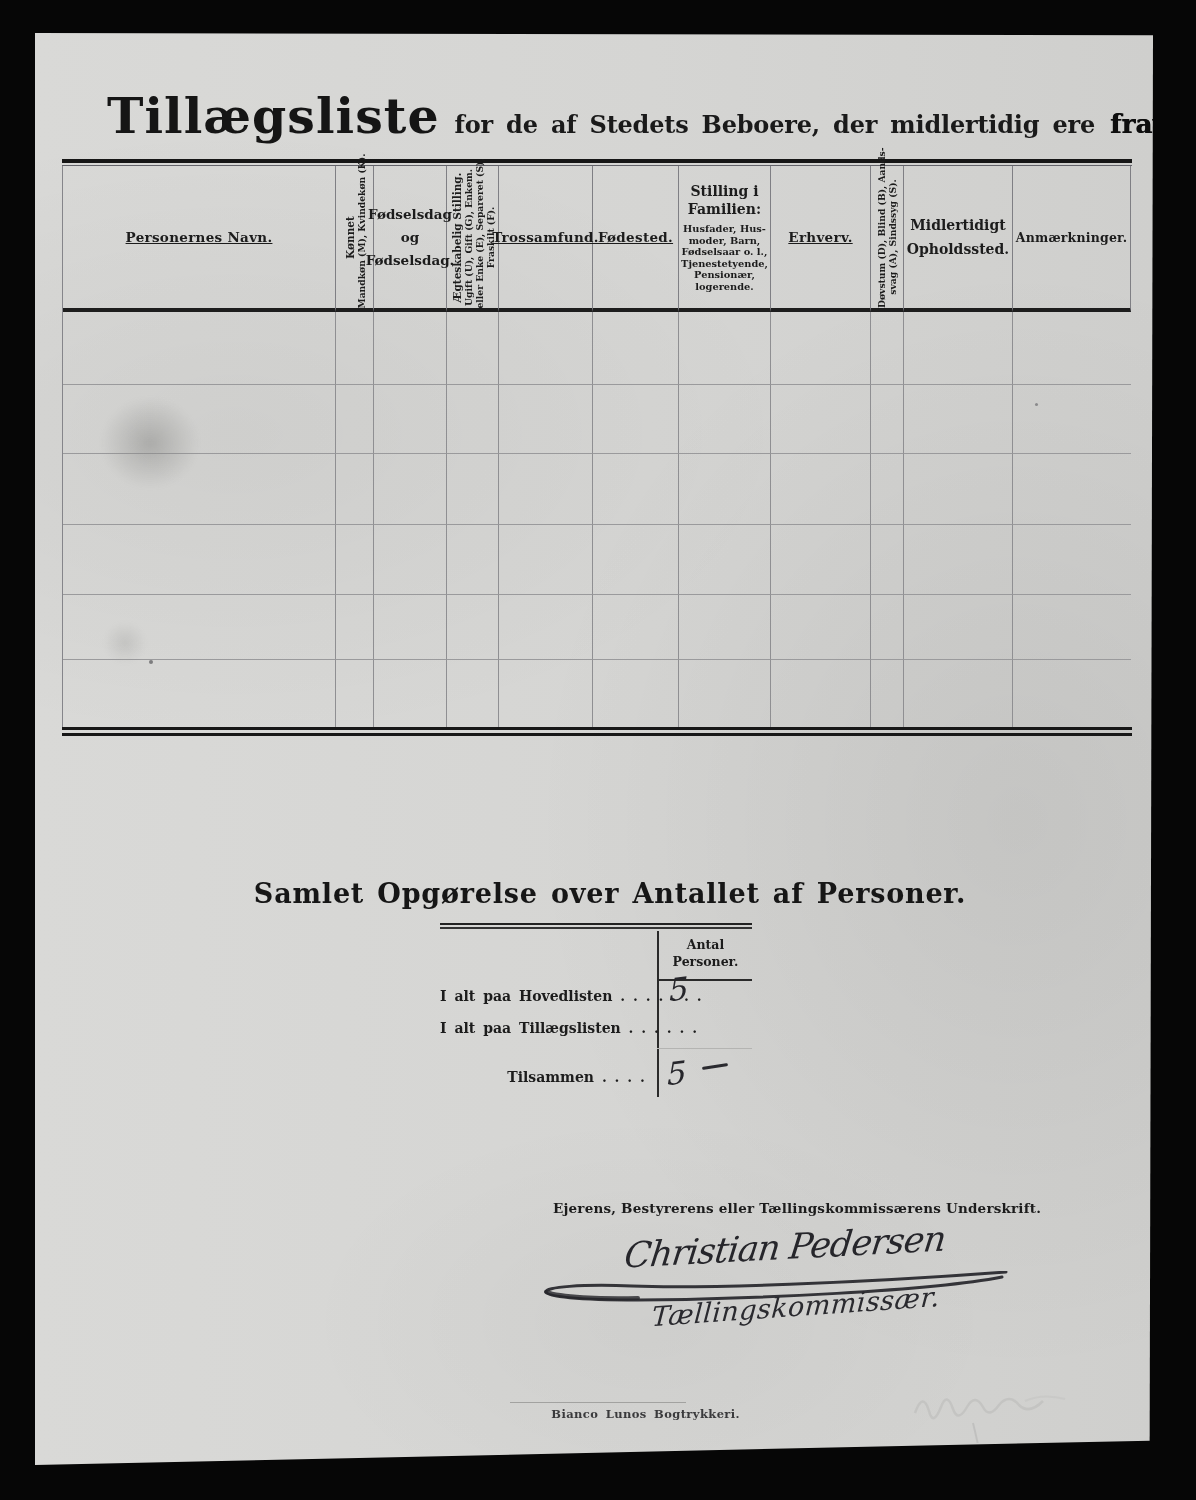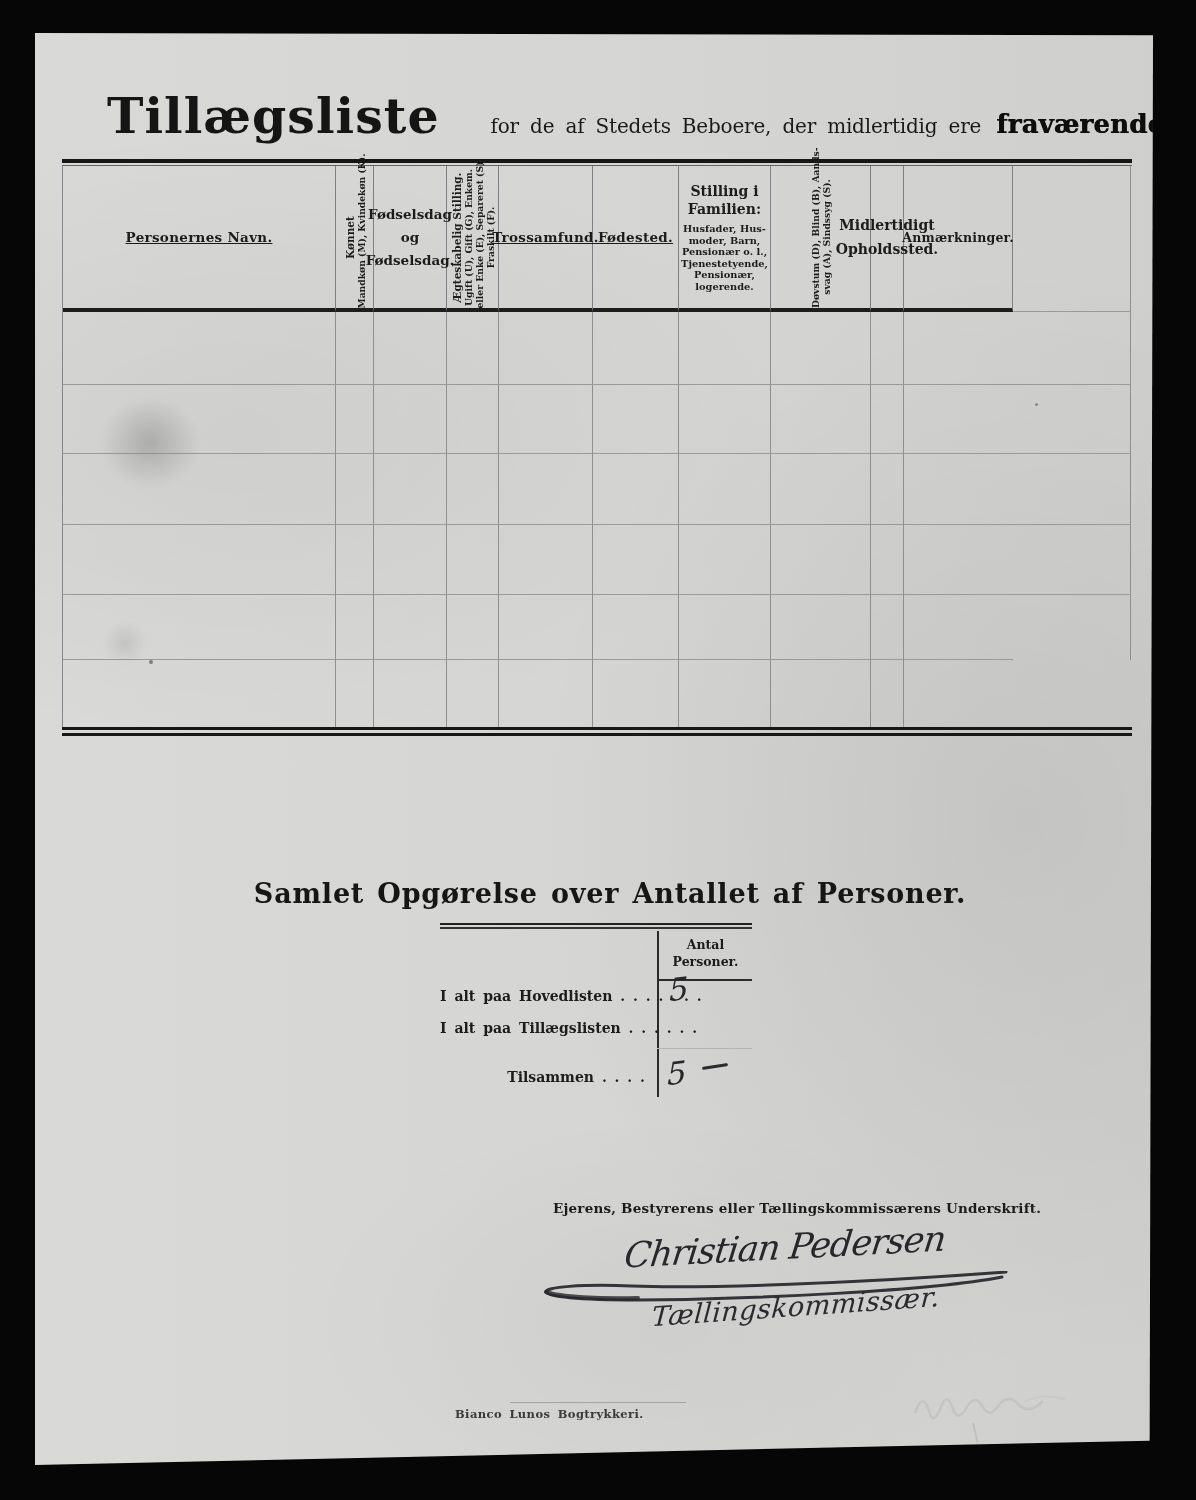--- a/index.html
+++ b/index.html
@@ -14,21 +14,21 @@
       radial-gradient(900px 500px at 18% 28%, rgba(0,0,0,0.045), transparent 62%),
       radial-gradient(700px 800px at 88% 55%, rgba(0,0,0,0.06), transparent 70%),
       radial-gradient(500px 300px at 55% 90%, rgba(0,0,0,0.03), transparent 70%),
       linear-gradient(90deg, #d9d9d7, #d5d5d3 55%, #cfcfcd);
     clip-path: polygon(0 0, 100% 0.15%, 99.7% 98.3%, 0 100%);
   }
 
   
   .doc-title { position:absolute; left:72px; top:54px; display:flex; align-items:baseline; gap:15px; white-space:nowrap; }
   .t-main  { font-size:49px; font-weight:bold; letter-spacing:1px; color:#151515; }
-  .t-sub   { font-size:20px; font-weight:normal; word-spacing:5px; letter-spacing:-0.2px; color:#1a1a1a;margin-left:36px; }
+  .t-sub   { font-size:24px; font-weight:bold; word-spacing:5px; letter-spacing:-0.2px; color:#1a1a1a; }
   .t-sub-em{ font-size:26px; font-weight:bold; letter-spacing:0.2px; color:#0e0e0e; text-shadow:0.6px 0 0 #0e0e0e; }
 
   
   .main-table { position:absolute; left:27px; top:126px; width:1070px; }
   .mt-rule1 { height:4px; background:#161616; }
   .mt-rule2 { height:1px; background:#63636a; margin-top:2px; }
   .grid {
     display:grid; width:1069px; border-left:1px solid #85858a;
     grid-template-columns:273px 38px 73px 52px 94px 86px 92px 100px 33px 109px 118px;
     grid-template-rows:146px 73px 69px 71px 70px 65px 67px;
@@ -83,21 +83,21 @@
   .sig-name { position:absolute; left:540px; width:420px; top:1194px; text-align:center;
               font-style:italic; font-size:35px; letter-spacing:-1px; color:#26262b;
               transform:rotate(-3deg) skewX(-10deg); white-space:nowrap; }
   .sig-flourish { position:absolute; left:505px; top:1238px; }
   .sig-role { position:absolute; left:608px; width:306px; top:1258px; text-align:center;
               font-style:italic; font-size:27px; letter-spacing:0.5px; color:#2a2a2f;
               transform:rotate(-4deg) skewX(-8deg); white-space:nowrap; }
 
   
   .footer-rule { position:absolute; left:475px; top:1369px; width:176px; height:1px; background:#a2a2a0; }
-  .footer-text { position:absolute; left:420px; width:285px; top:1374px; text-align:left;
+  .footer-text { position:absolute; left:420px; width:285px; top:1374px; text-align:right;
                  font-weight:bold; font-size:11.5px; letter-spacing:0.4px; color:#3a3a3c; word-spacing:3px; }
 
   
   .stain1 { position:absolute; left:45px; top:345px; width:140px; height:130px;
             background:radial-gradient(closest-side, rgba(135,135,133,0.5), rgba(135,135,133,0) 70%);
             filter:blur(2px); }
   .stain2 { position:absolute; left:60px; top:580px; width:60px; height:60px;
             background:radial-gradient(closest-side, rgba(140,140,138,0.25), rgba(140,140,138,0) 70%);
             filter:blur(2px); }
   .speck1 { position:absolute; left:114px; top:627px; width:4px; height:4px; background:#7c7c7e; border-radius:50%; }
@@ -147,25 +147,28 @@
       </div>
       <div class="hc">
         <span class="h-main">Fødested.</span>
       </div>
       <div class="hc">
         <div class="h-fam-b">Stilling i</div>
         <div class="h-fam-b">Familien:</div>
         <div class="fam-small">
           <div class="h-fam-s">Husfader, Hus-</div>
           <div class="h-fam-s">moder, Barn,</div>
-          <div class="h-fam-s">Pensionær o. l.,</div>
+          <div class="h-fam-s">Fødselsaar o. l.,</div>
           <div class="h-fam-s">Tjenestetyende,</div>
           <div class="h-fam-s">Pensionær,</div>
           <div class="h-fam-s">logerende.</div>
         </div>
+      </div>
+      <div class="hc">
+        <span class="h-main">Erhverv.</span>
       </div>
       <div class="hc rot-cell">
         <div class="rotbox">
           <div class="rb2">Døvstum (D), Blind (B), Aands-</div>
           <div class="rb2">svag (A), Sindssyg (S).</div>
         </div>
       </div>
       <div class="hc">
         <div class="h-res">Midlertidigt</div>
         <div class="h-res">Opholdssted.</div>

